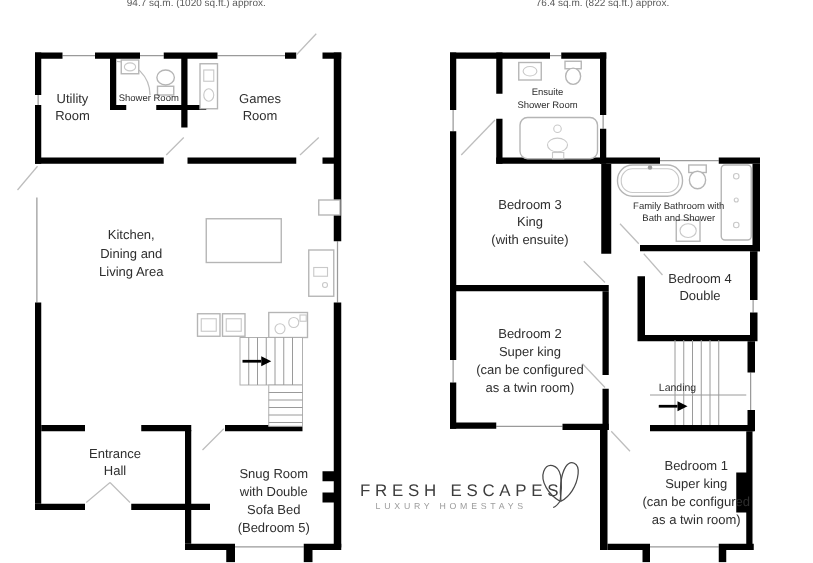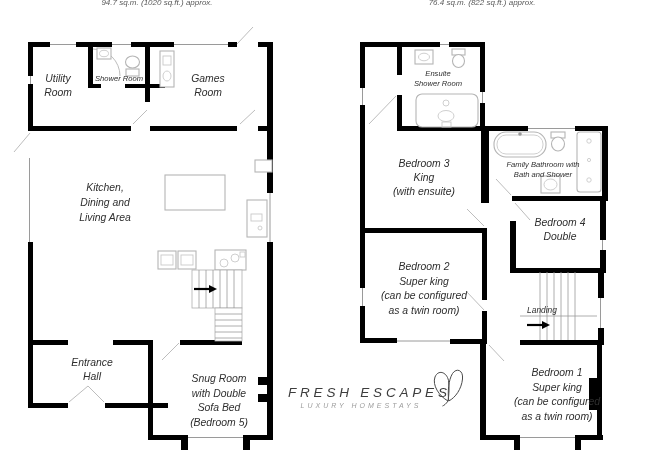--- a/index.html
+++ b/index.html
@@ -1,17 +1,17 @@
 <!DOCTYPE html>
 <html><head>
 <meta charset="utf-8">
 <style>
   html,body{margin:0;padding:0;background:#fff;}
   #stage{position:relative;width:650px;height:450px;background:#fff;overflow:hidden;
-         font-family:"Liberation Sans",sans-serif;font-style:italic;}
+         font-family:"Liberation Sans",sans-serif;}
   svg{display:block;}
   text{font-family:"Liberation Sans",sans-serif;fill:#2e2e2e;}
   .room-label{font-size:10.4px;}
   .small-label{font-size:7.6px;}
   .area-label{font-size:8px;fill:#5a5a5a;}
   .landing-label{font-size:8.4px;}
   .logo-name{font-size:13.5px;letter-spacing:3.8px;fill:#3d3d3d;}
   .logo-tagline{font-size:7px;letter-spacing:3px;fill:#9c9c9c;}
   .wall{fill:#000;}
   .winline{stroke:#9a9a9a;stroke-width:1;fill:none;}

